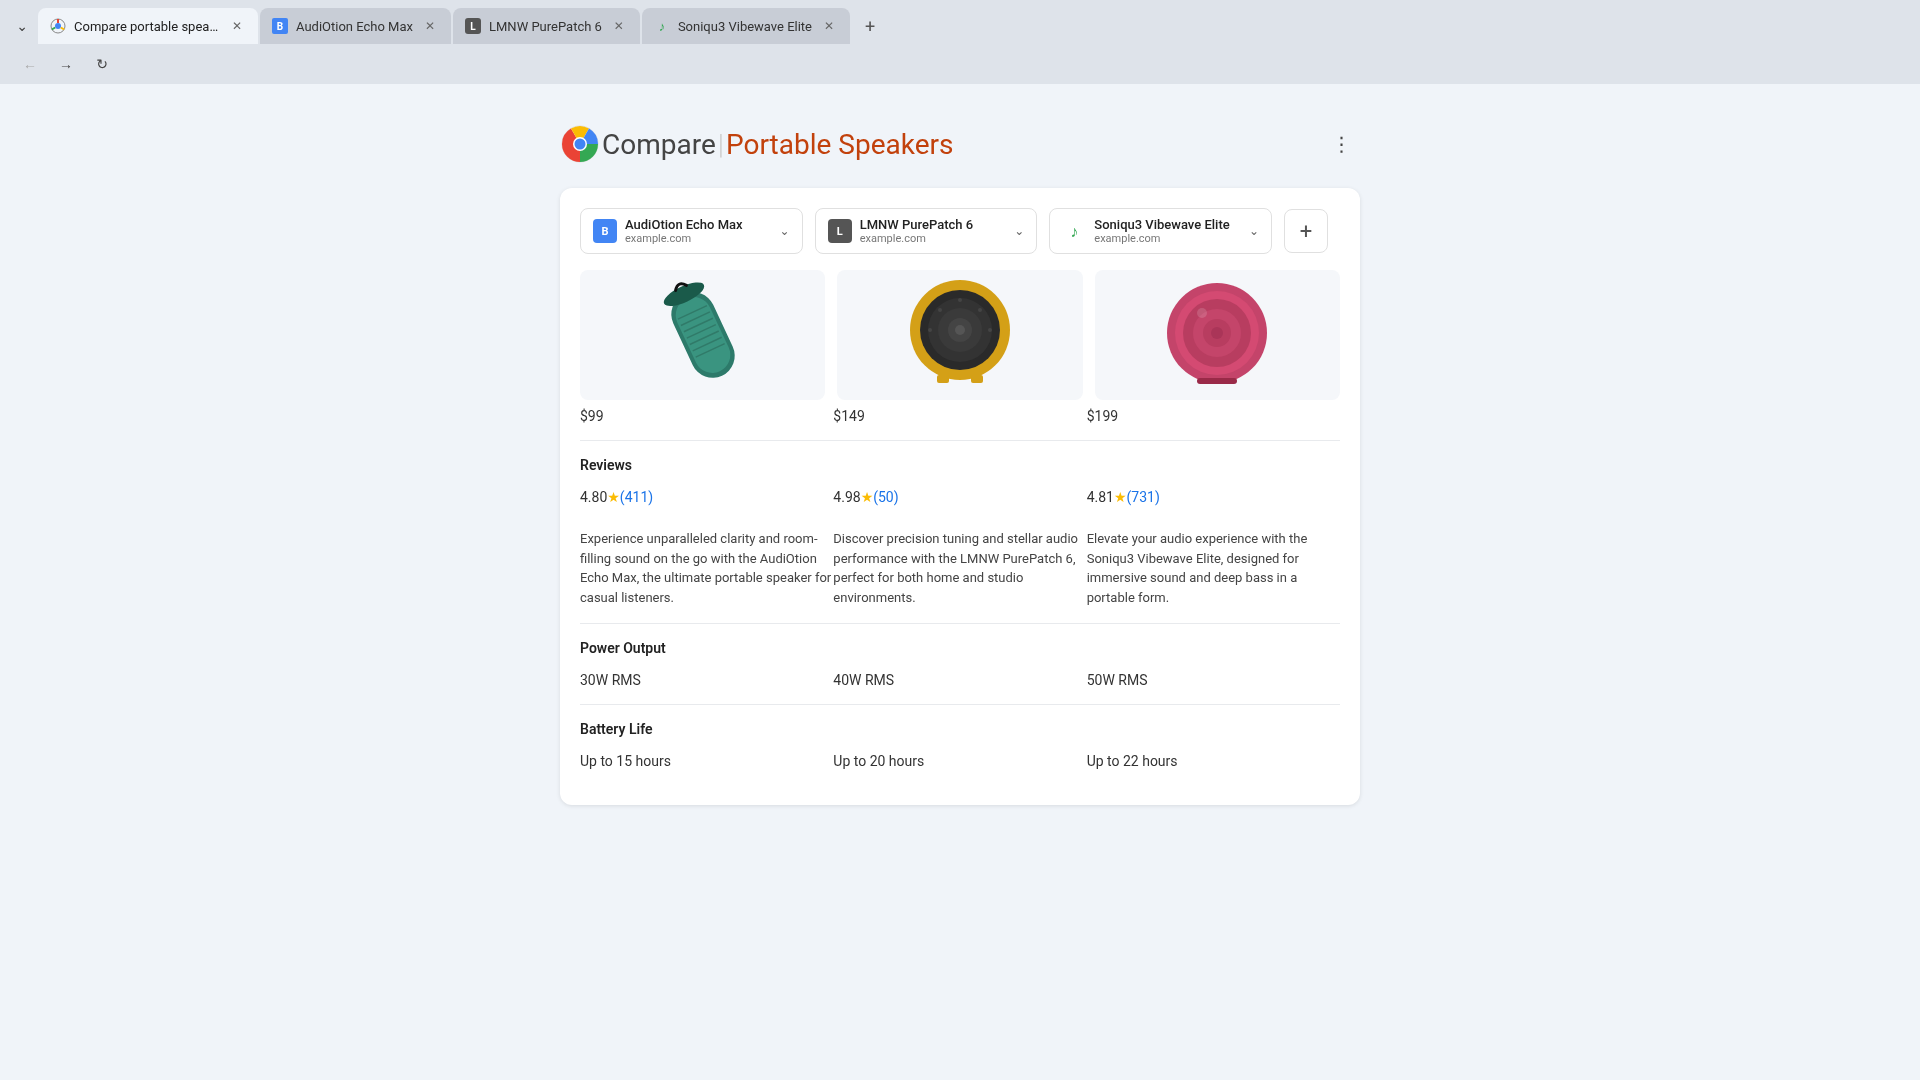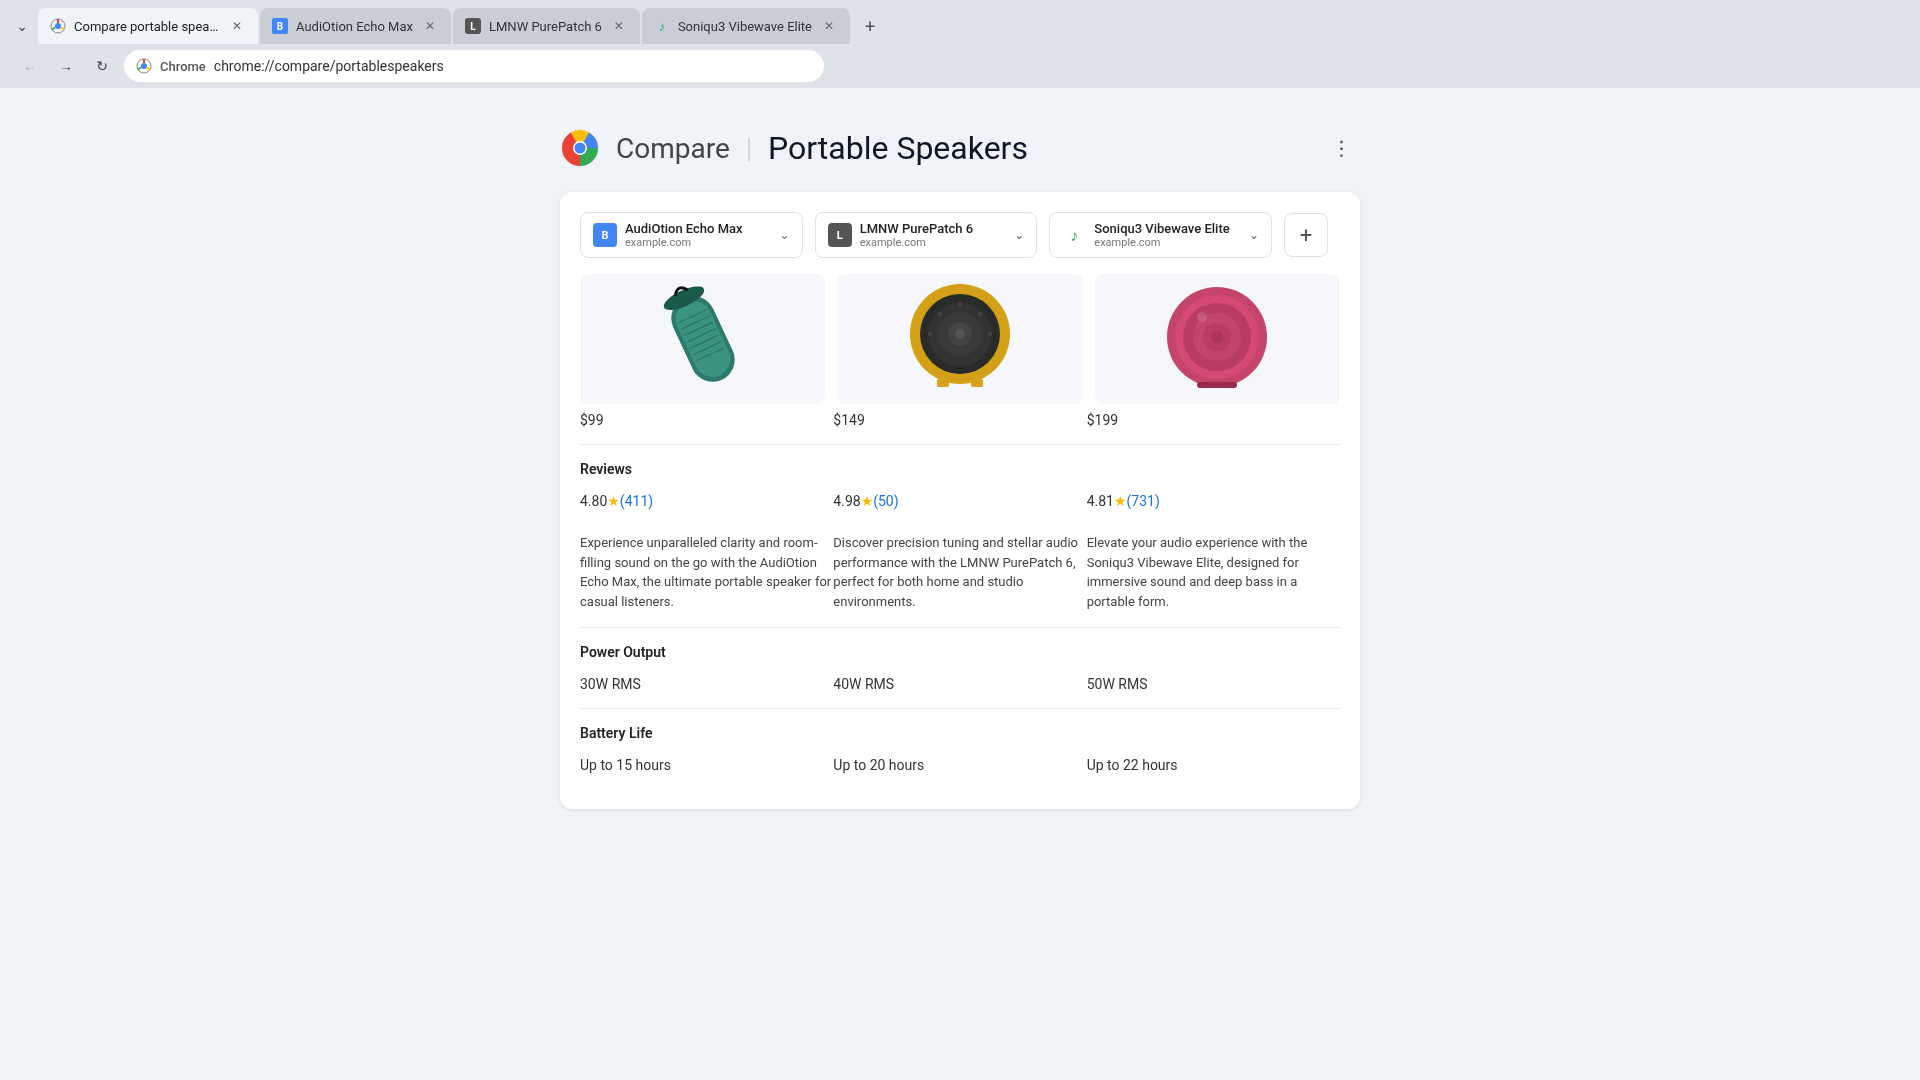--- a/index.html
+++ b/index.html
@@ -165,39 +165,39 @@
     .page-header {
       display: flex;
       align-items: center;
       justify-content: space-between;
       margin-bottom: 24px;
     }
 
     .page-header-left {
       display: flex;
       align-items: center;
-      gap: 16px;
+      gap: 2px;
     }
 
     .compare-title {
       font-size: 28px;
       font-weight: 400;
       color: #444;
     }
 
     .divider-vert {
       color: #ccc;
       font-size: 28px;
       font-weight: 300;
     }
 
     .page-title {
-      font-size: 32px;
+      font-size: 28px;
       font-weight: 400;
-      color: #0f172a;
+      color: #c2410c;
     }
 
     .more-btn {
       width: 36px;
       height: 36px;
       border-radius: 50%;
       display: flex;
       align-items: center;
       justify-content: center;
       cursor: pointer;
@@ -417,31 +417,20 @@
     <div class="nav-btn disabled">
       <span>←</span>
     </div>
     <div class="nav-btn">
       <span>→</span>
     </div>
     <div class="nav-btn">
       <span>↻</span>
     </div>
 
-    <div class="address-bar">
-      <svg class="chrome-small-svg" viewBox="0 0 16 16" xmlns="http://www.w3.org/2000/svg">
-        <circle cx="8" cy="8" r="7" fill="none" stroke="#888" stroke-width="1"></circle>
-        <circle cx="8" cy="8" r="3" fill="#4285f4"></circle>
-        <path d="M8 1 L8 5" stroke="#ea4335" stroke-width="2"></path>
-        <path d="M14.2 11.5 L10.8 9.5" stroke="#fbbc04" stroke-width="2"></path>
-        <path d="M1.8 11.5 L5.2 9.5" stroke="#34a853" stroke-width="2"></path>
-      </svg>
-      <span style="font-size:13px; color:#555; font-weight:500;">Chrome</span>
-      <span class="address-text">chrome://compare/portablespeakers</span>
-    </div>
   </div>
 </div>
 
 <div class="page-content">
   <div class="compare-container">
 
     <div class="page-header">
       <div class="page-header-left">
 
         <svg class="chrome-svg" viewBox="0 0 40 40" xmlns="http://www.w3.org/2000/svg">

